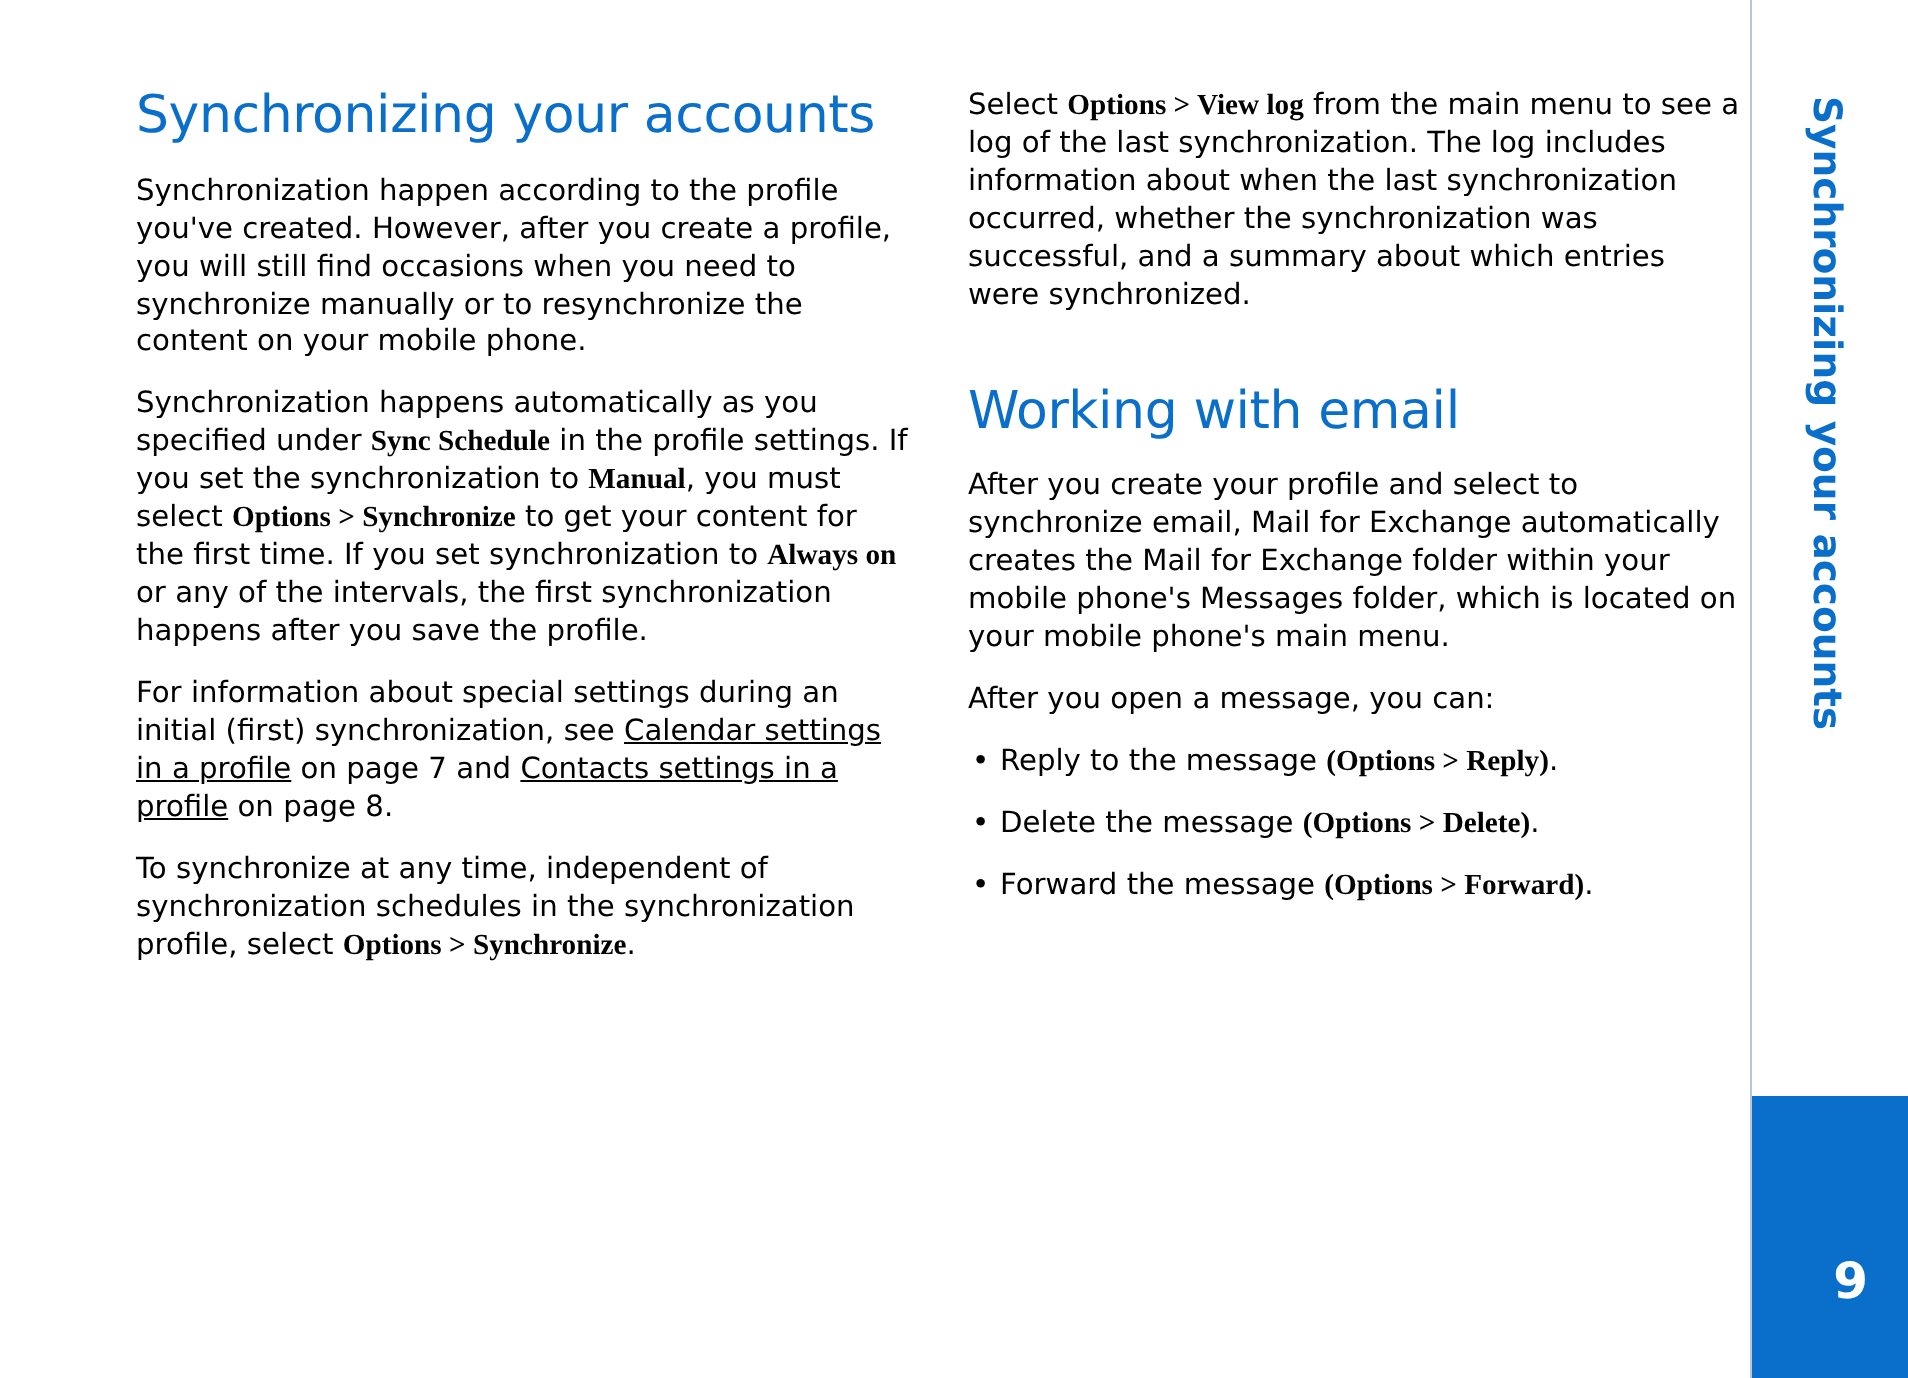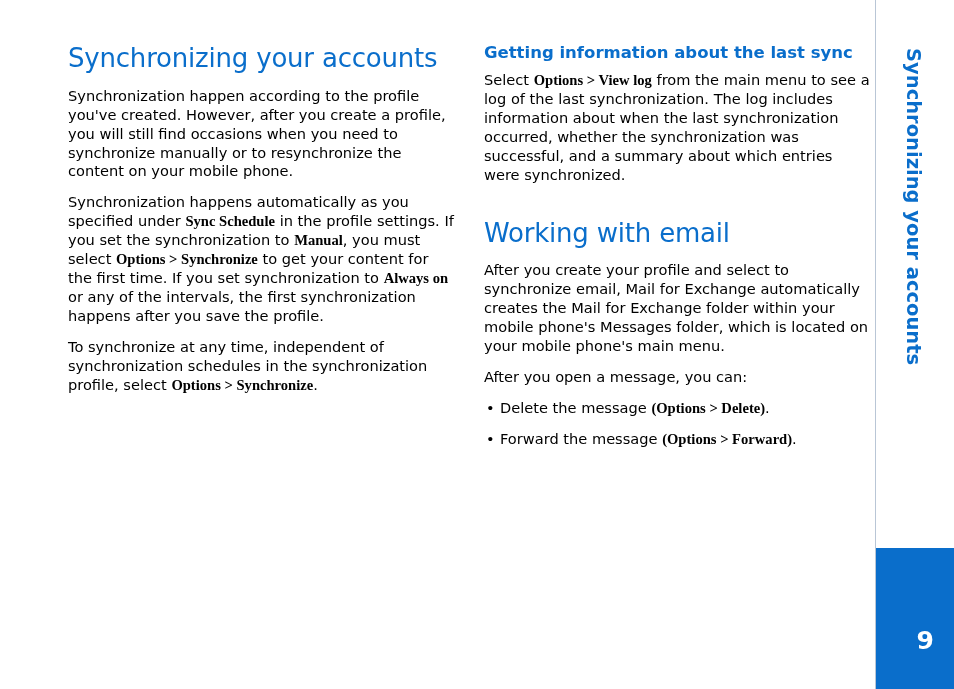--- a/index.html
+++ b/index.html
@@ -132,37 +132,38 @@
     <div class="rot">Synchronizing your accounts</div>
   </div>
 
   <div class="col col-left">
     <h1>Synchronizing your accounts</h1>
     <p>Synchronization happen according to the profile you've created. However, after you create a profile, you will still find occasions when you need to synchronize manually or to resynchronize the content on your mobile phone.</p>
 
 
     <p><span>Synchronization happens automatically as you specified under </span><b>Sync Schedule</b><span> in the profile settings. If you set the synchronization to </span><b>Manual</b><span>, you must select </span><b>Options &gt; Synchronize</b><span> to get your content for the first time. If you set synchronization to </span><b>Always on</b><span> or any of the intervals, the first synchronization happens after you save the profile.</span></p>
 
+    <p><span>For information about special settings during an initial (first) synchronization, see </span><span class="ul">Calendar settings in a profile</span><span> on page 7 and </span><span class="ul">Contacts settings in a profile</span><span> on page 8.</span></p>
 
     <p><span>To synchronize at any time, independent of synchronization schedules in the synchronization profile, select </span><b>Options &gt; Synchronize</b><span>.</span></p>
   </div>
 
   <div class="col col-right">
-    <h2 class="first">Getting information about the last sync</h2>
 
     <p><span>Select </span><b>Options &gt; View log</b><span> from the main menu to see a log of the last synchronization. The log includes information about when the last synchronization occurred, whether the synchronization was successful, and a summary about which entries were synchronized.</span></p>
 
     <div class="spacer-24"></div>
 
     <h1>Working with email</h1>
 
     <p>After you create your profile and select to synchronize email, Mail for Exchange automatically creates the Mail for Exchange folder within your mobile phone's Messages folder, which is located on your mobile phone's main menu.</p>
 
 
     <p>After you open a message, you can:</p>
 
     <ul class="bullets">
+      <li><span>Reply to the message </span><b>(Options &gt; Reply)</b><span>.</span></li>
       <li><span>Delete the message </span><b>(Options &gt; Delete)</b><span>.</span></li>
       <li><span>Forward the message </span><b>(Options &gt; Forward)</b><span>.</span></li>
     </ul>
   </div>
 
 </div>
 
 </body></html>

